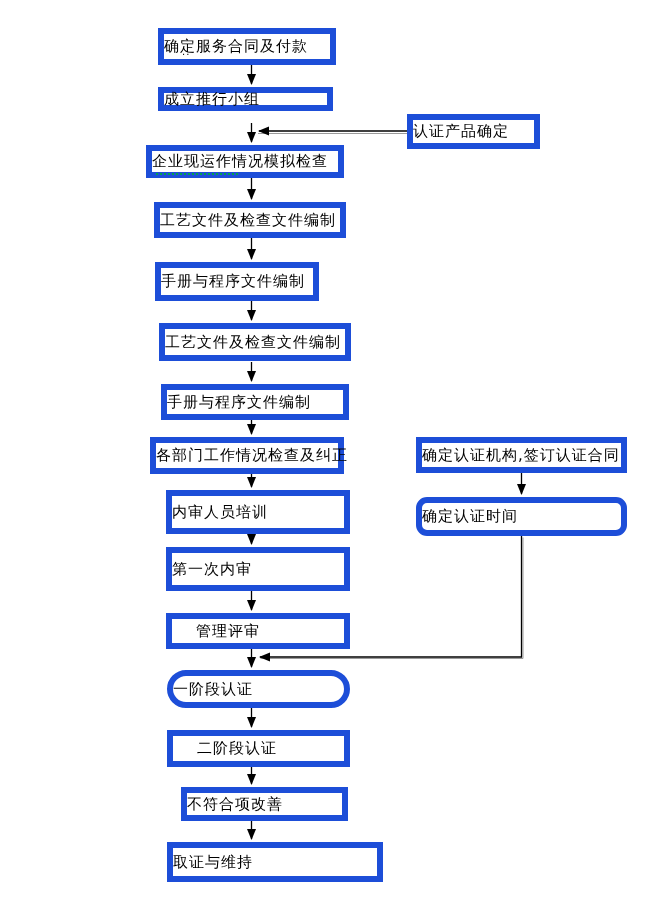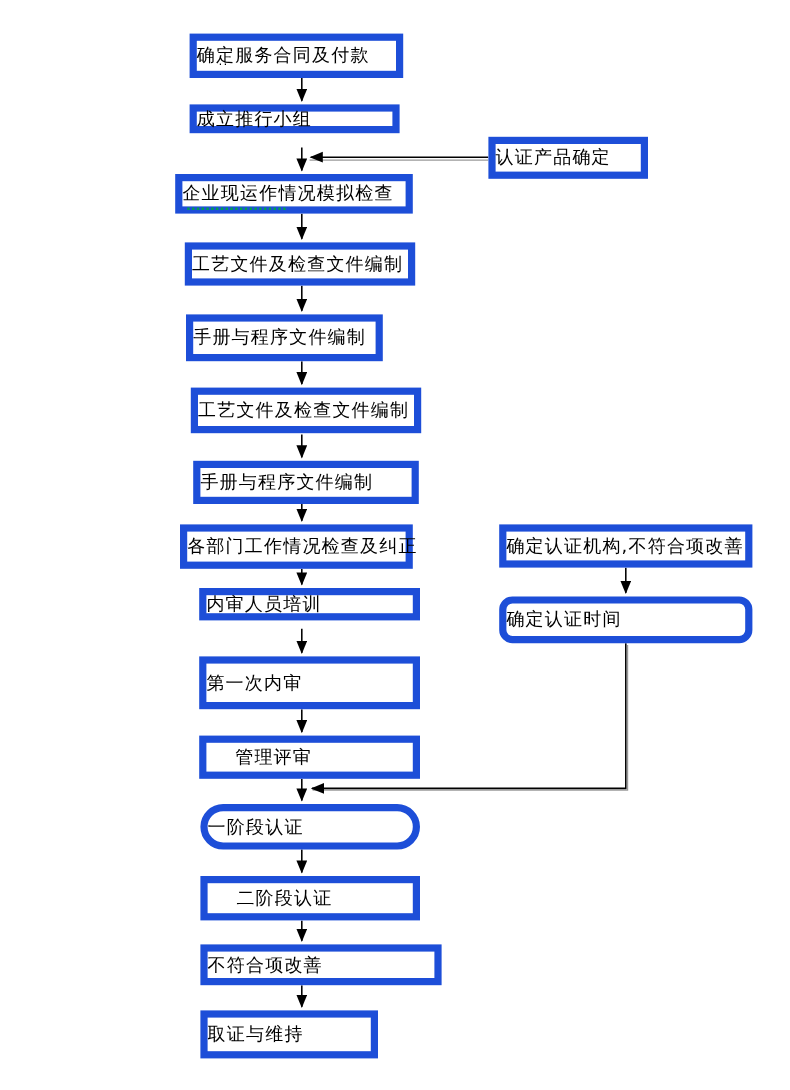--- a/index.html
+++ b/index.html
@@ -118,53 +118,53 @@
   </div>
 
   <div class="node" style="left:161px;top:384px;width:188px;height:36px;">
     <span>手册与程序文件编制</span>
   </div>
 
   <div class="node" style="left:150px;top:437px;width:194px;height:37px;font-family:Liberation Serif, serif;">
     <span>各部门工作情况检查及纠正</span>
   </div>
 
-  <div class="node" style="left:166px;top:490px;width:184px;height:27px;">
+  <div class="node" style="left:166px;top:490px;width:184px;height:44px;">
     <span>内审人员培训</span>
   </div>
 
   <div class="node" style="left:166px;top:547px;width:184px;height:44px;">
     <span>第一次内审</span>
   </div>
 
   <div class="node" style="left:166px;top:613px;width:184px;height:36px;padding-left:24px;">
     <span>管理评审</span>
   </div>
 
   <div class="node" style="left:167px;top:670px;width:183px;height:38px;border-radius:19px;">
     <span>一阶段认证</span>
   </div>
 
   <div class="node" style="left:167px;top:730px;width:183px;height:37px;padding-left:24px;">
     <span>二阶段认证</span>
   </div>
 
-  <div class="node" style="left:167px;top:787px;width:201px;height:34px;">
+  <div class="node" style="left:181px;top:787px;width:167px;height:34px;">
     <span>不符合项改善</span>
   </div>
 
-  <div class="node" style="left:167px;top:842px;width:148px;height:40px;">
+  <div class="node" style="left:167px;top:842px;width:216px;height:40px;">
     <span>取证与维持</span>
   </div>
 
   <div class="node" style="left:407px;top:114px;width:133px;height:35px;">
     <span>认证产品确定</span>
   </div>
 
   <div class="node" style="left:416px;top:437px;width:211px;height:36px;">
-    <span>确定认证机构,不符合项改善</span>
+    <span>确定认证机构,签订认证合同</span>
   </div>
 
   <div class="node" style="left:416px;top:497px;width:211px;height:39px;border-radius:11px;">
     <span>确定认证时间</span>
   </div>
 
 </div>
 
 </body></html>

